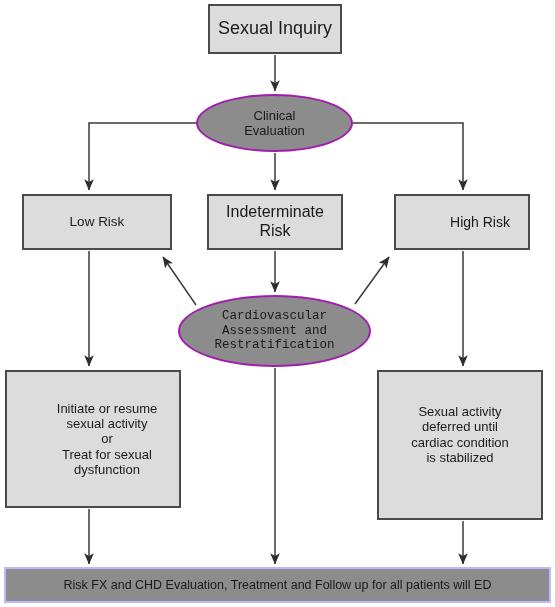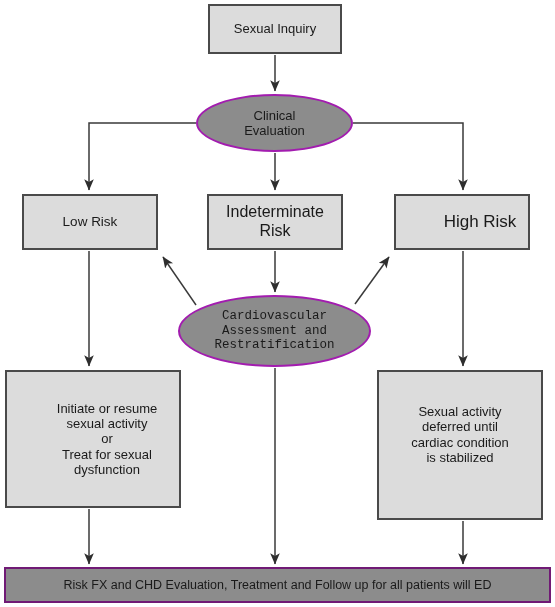--- a/index.html
+++ b/index.html
@@ -3,32 +3,32 @@
 <meta charset="utf-8">
 <style>
   html,body{margin:0;padding:0;background:#ffffff;}
   body{width:555px;height:607px;font-family:"Liberation Sans",sans-serif;}
   #stage{position:relative;width:555px;height:607px;overflow:hidden;background:#ffffff;}
   #edges{position:absolute;left:0;top:0;width:555px;height:607px;}
   .node{position:absolute;box-sizing:border-box;display:flex;align-items:center;
         justify-content:center;text-align:center;color:#1a1a1a;}
   .boxnode{background:#dcdcdc;border:2px solid #4a4a4a;}
   .ellipsenode{background:#8c8c8c;border:2px solid #a21caf;border-radius:50%;}
-  .barnode{background:#8c8c8c;border:2px solid #701a75;}
+  .barnode{background:#8c8c8c;border:2px solid #c4b5fd;}
   .lbl{line-height:1.18;white-space:pre-line;}
   #n-inquiry{left:208px;top:4px;width:134px;height:50px;}
-  #n-inquiry .lbl{font-size:13px;}
+  #n-inquiry .lbl{font-size:18px;}
   #n-clinical{left:196px;top:94px;width:157px;height:58px;}
   #n-clinical .lbl{font-size:13px;}
-  #n-low{left:22px;top:194px;width:136px;height:56px;}
+  #n-low{left:22px;top:194px;width:150px;height:56px;}
   #n-low .lbl{font-size:13.5px;}
   #n-indet{left:207px;top:194px;width:136px;height:56px;}
   #n-indet .lbl{font-size:16px;}
   #n-high{left:394px;top:194px;width:136px;height:56px;}
-  #n-high .lbl{font-size:17px;margin-left:36px;}
+  #n-high .lbl{font-size:14px;margin-left:36px;}
   #n-cardio{left:178px;top:295px;width:193px;height:72px;font-family:Liberation Mono, monospace;}
   #n-cardio .lbl{font-size:12.5px;}
   #n-initiate{left:5px;top:370px;width:176px;height:138px;padding-left:28px;}
   #n-initiate .lbl{font-size:13px;}
   #n-deferred{left:377px;top:370px;width:166px;height:150px;align-items:flex-start;padding-top:32px;}
   #n-deferred .lbl{font-size:13px;}
   #n-bar{left:4px;top:567px;width:547px;height:36px;}
   #n-bar .lbl{font-size:12.5px;}
 </style>
 </head>

